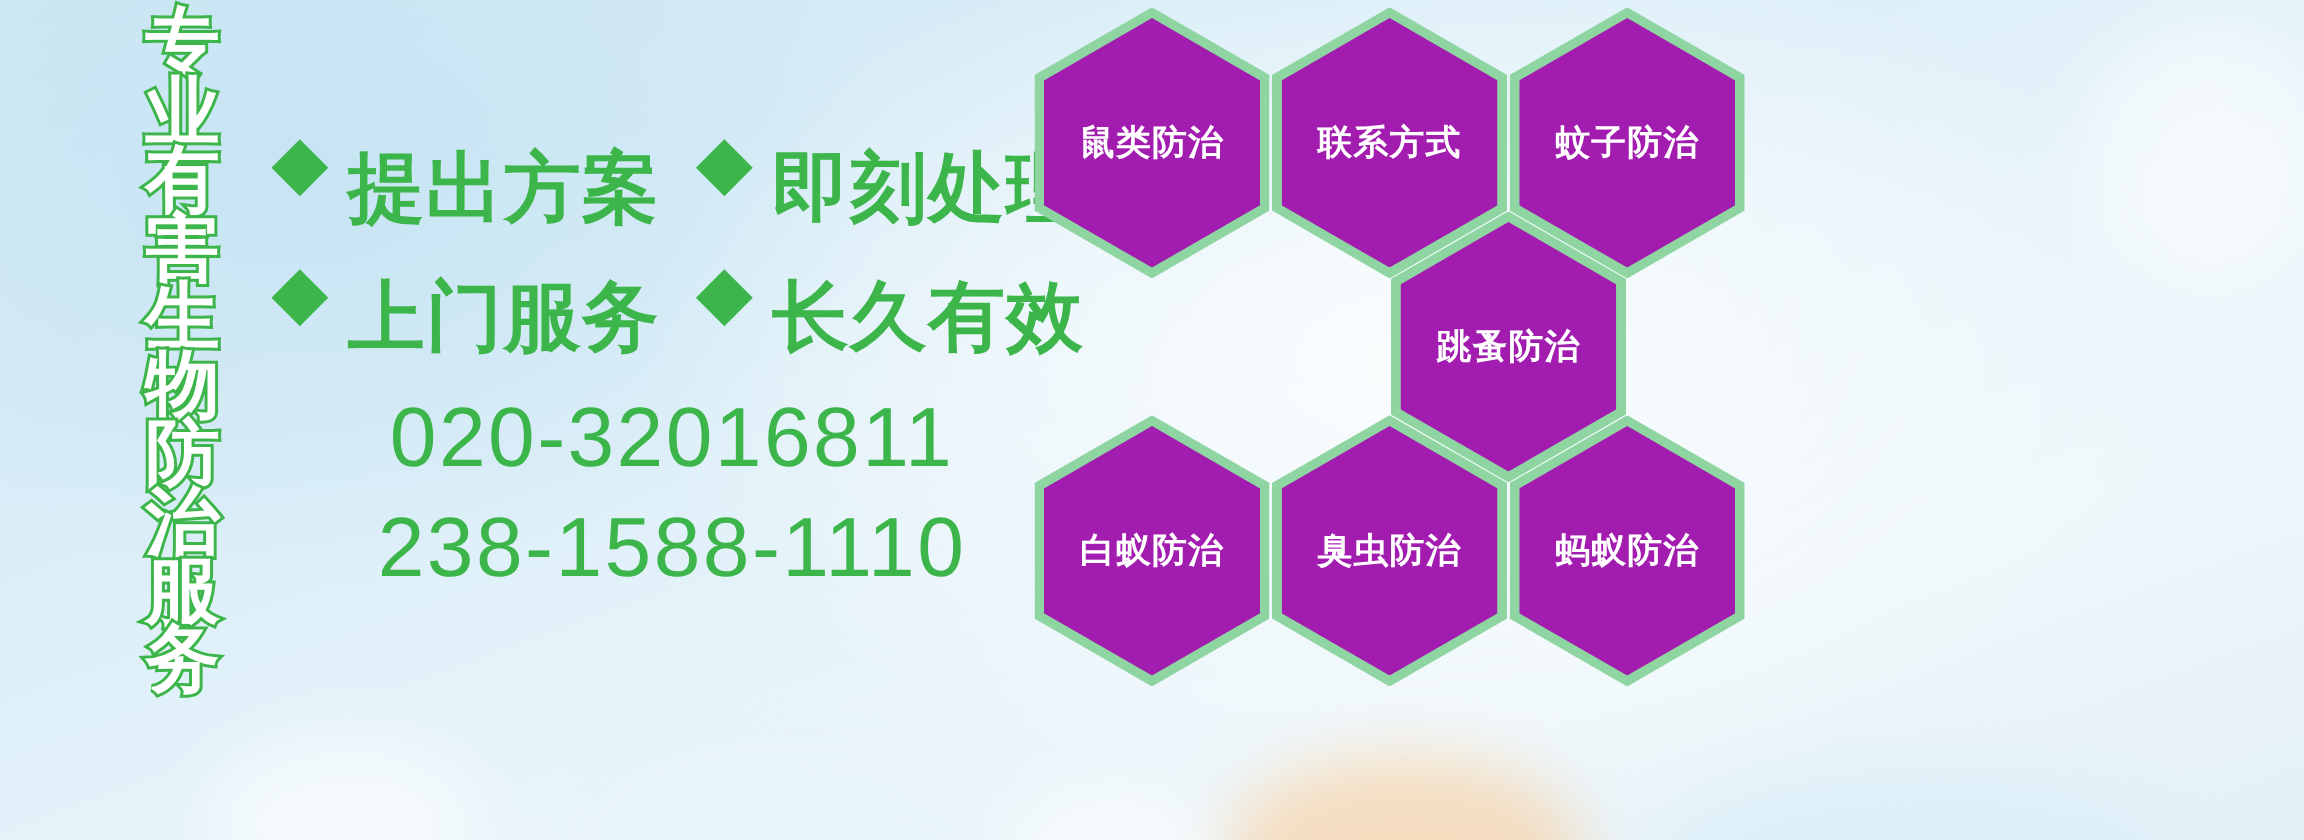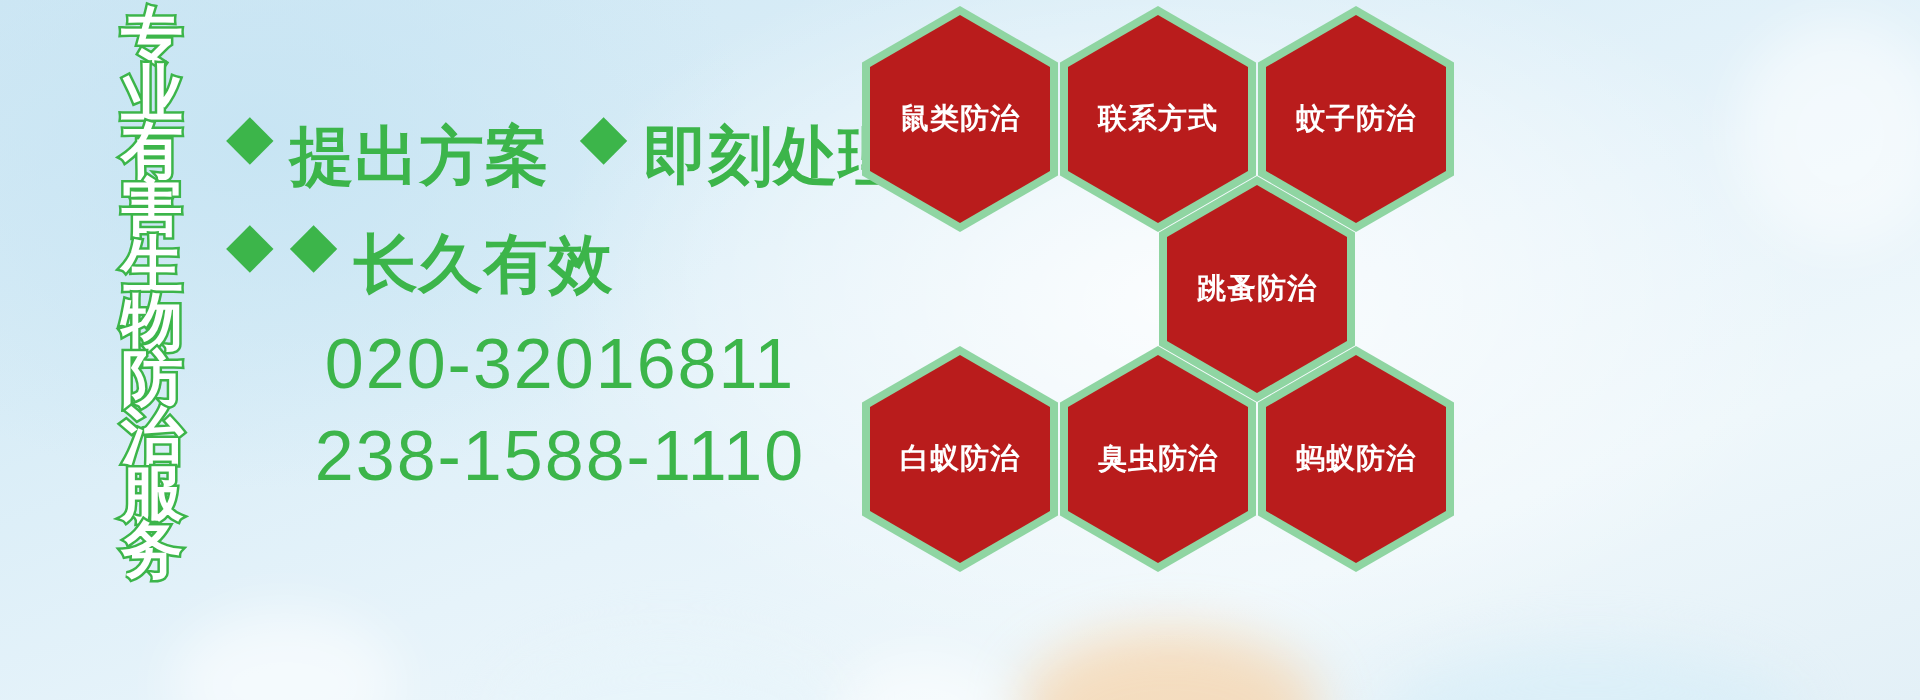--- a/index.html
+++ b/index.html
@@ -98,21 +98,21 @@
   }
   .hex-wrap { position:absolute; width:196px; height:226px; }
   .hex {
     position:absolute; inset:0;
     background:#8fd5a2;
     clip-path:polygon(50% 0%, 100% 25%, 100% 75%, 50% 100%, 0% 75%, 0% 25%);
     display:flex; align-items:center; justify-content:center;
   }
   .hex-inner {
     position:absolute; left:8px; top:9px; right:8px; bottom:9px;
-    background:#b91c1c;
+    background:#a21caf;
     clip-path:polygon(50% 0%, 100% 25%, 100% 75%, 50% 100%, 0% 75%, 0% 25%);
     display:flex; align-items:center; justify-content:center;
   }
   .hex-label {
     color:#ffffff;
     font-size:29px; font-weight:bold;
     letter-spacing:1px;
     white-space:nowrap;
     text-align:center;
   }
@@ -146,20 +146,21 @@
 
     <div class="feature-row">
       <span class="diamond">◆</span>
       <span class="feature-label">提出方案</span>
       <span class="diamond">◆</span>
       <span class="feature-label last">即刻处理</span>
     </div>
 
     <div class="feature-row">
       <span class="diamond">◆</span>
+      <span class="feature-label">上门服务</span>
       <span class="diamond">◆</span>
       <span class="feature-label last">长久有效</span>
     </div>
 
   </div>
 
   <div id="contact">
     <div class="contact-phone">020-32016811</div>
     <div class="contact-phone">238-1588-1110</div>
   </div>

